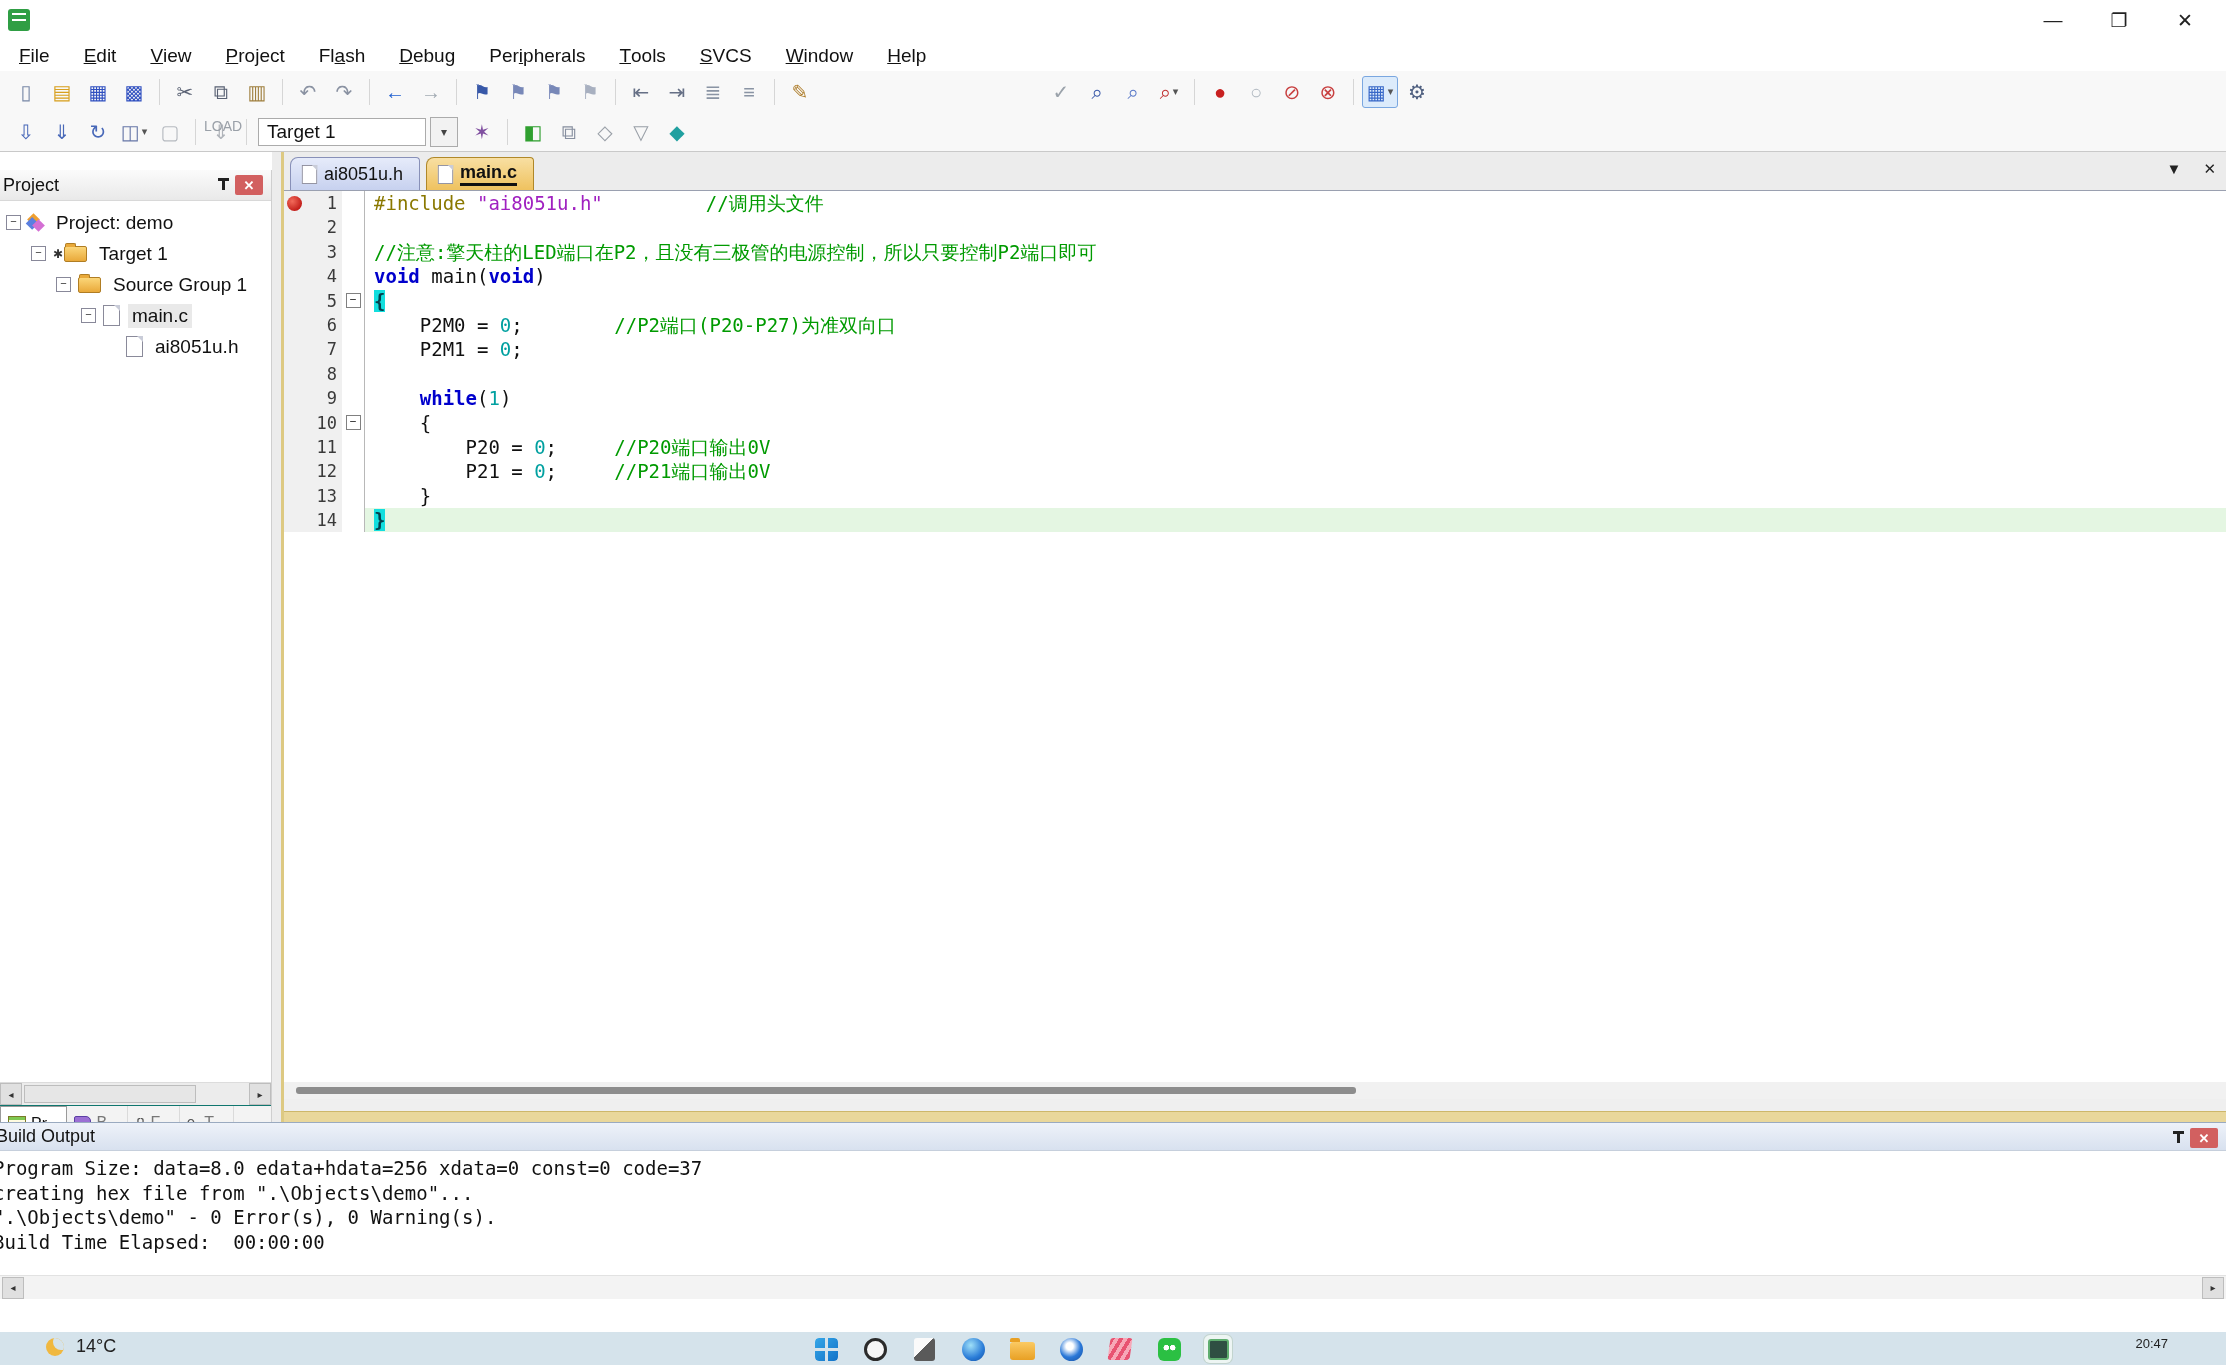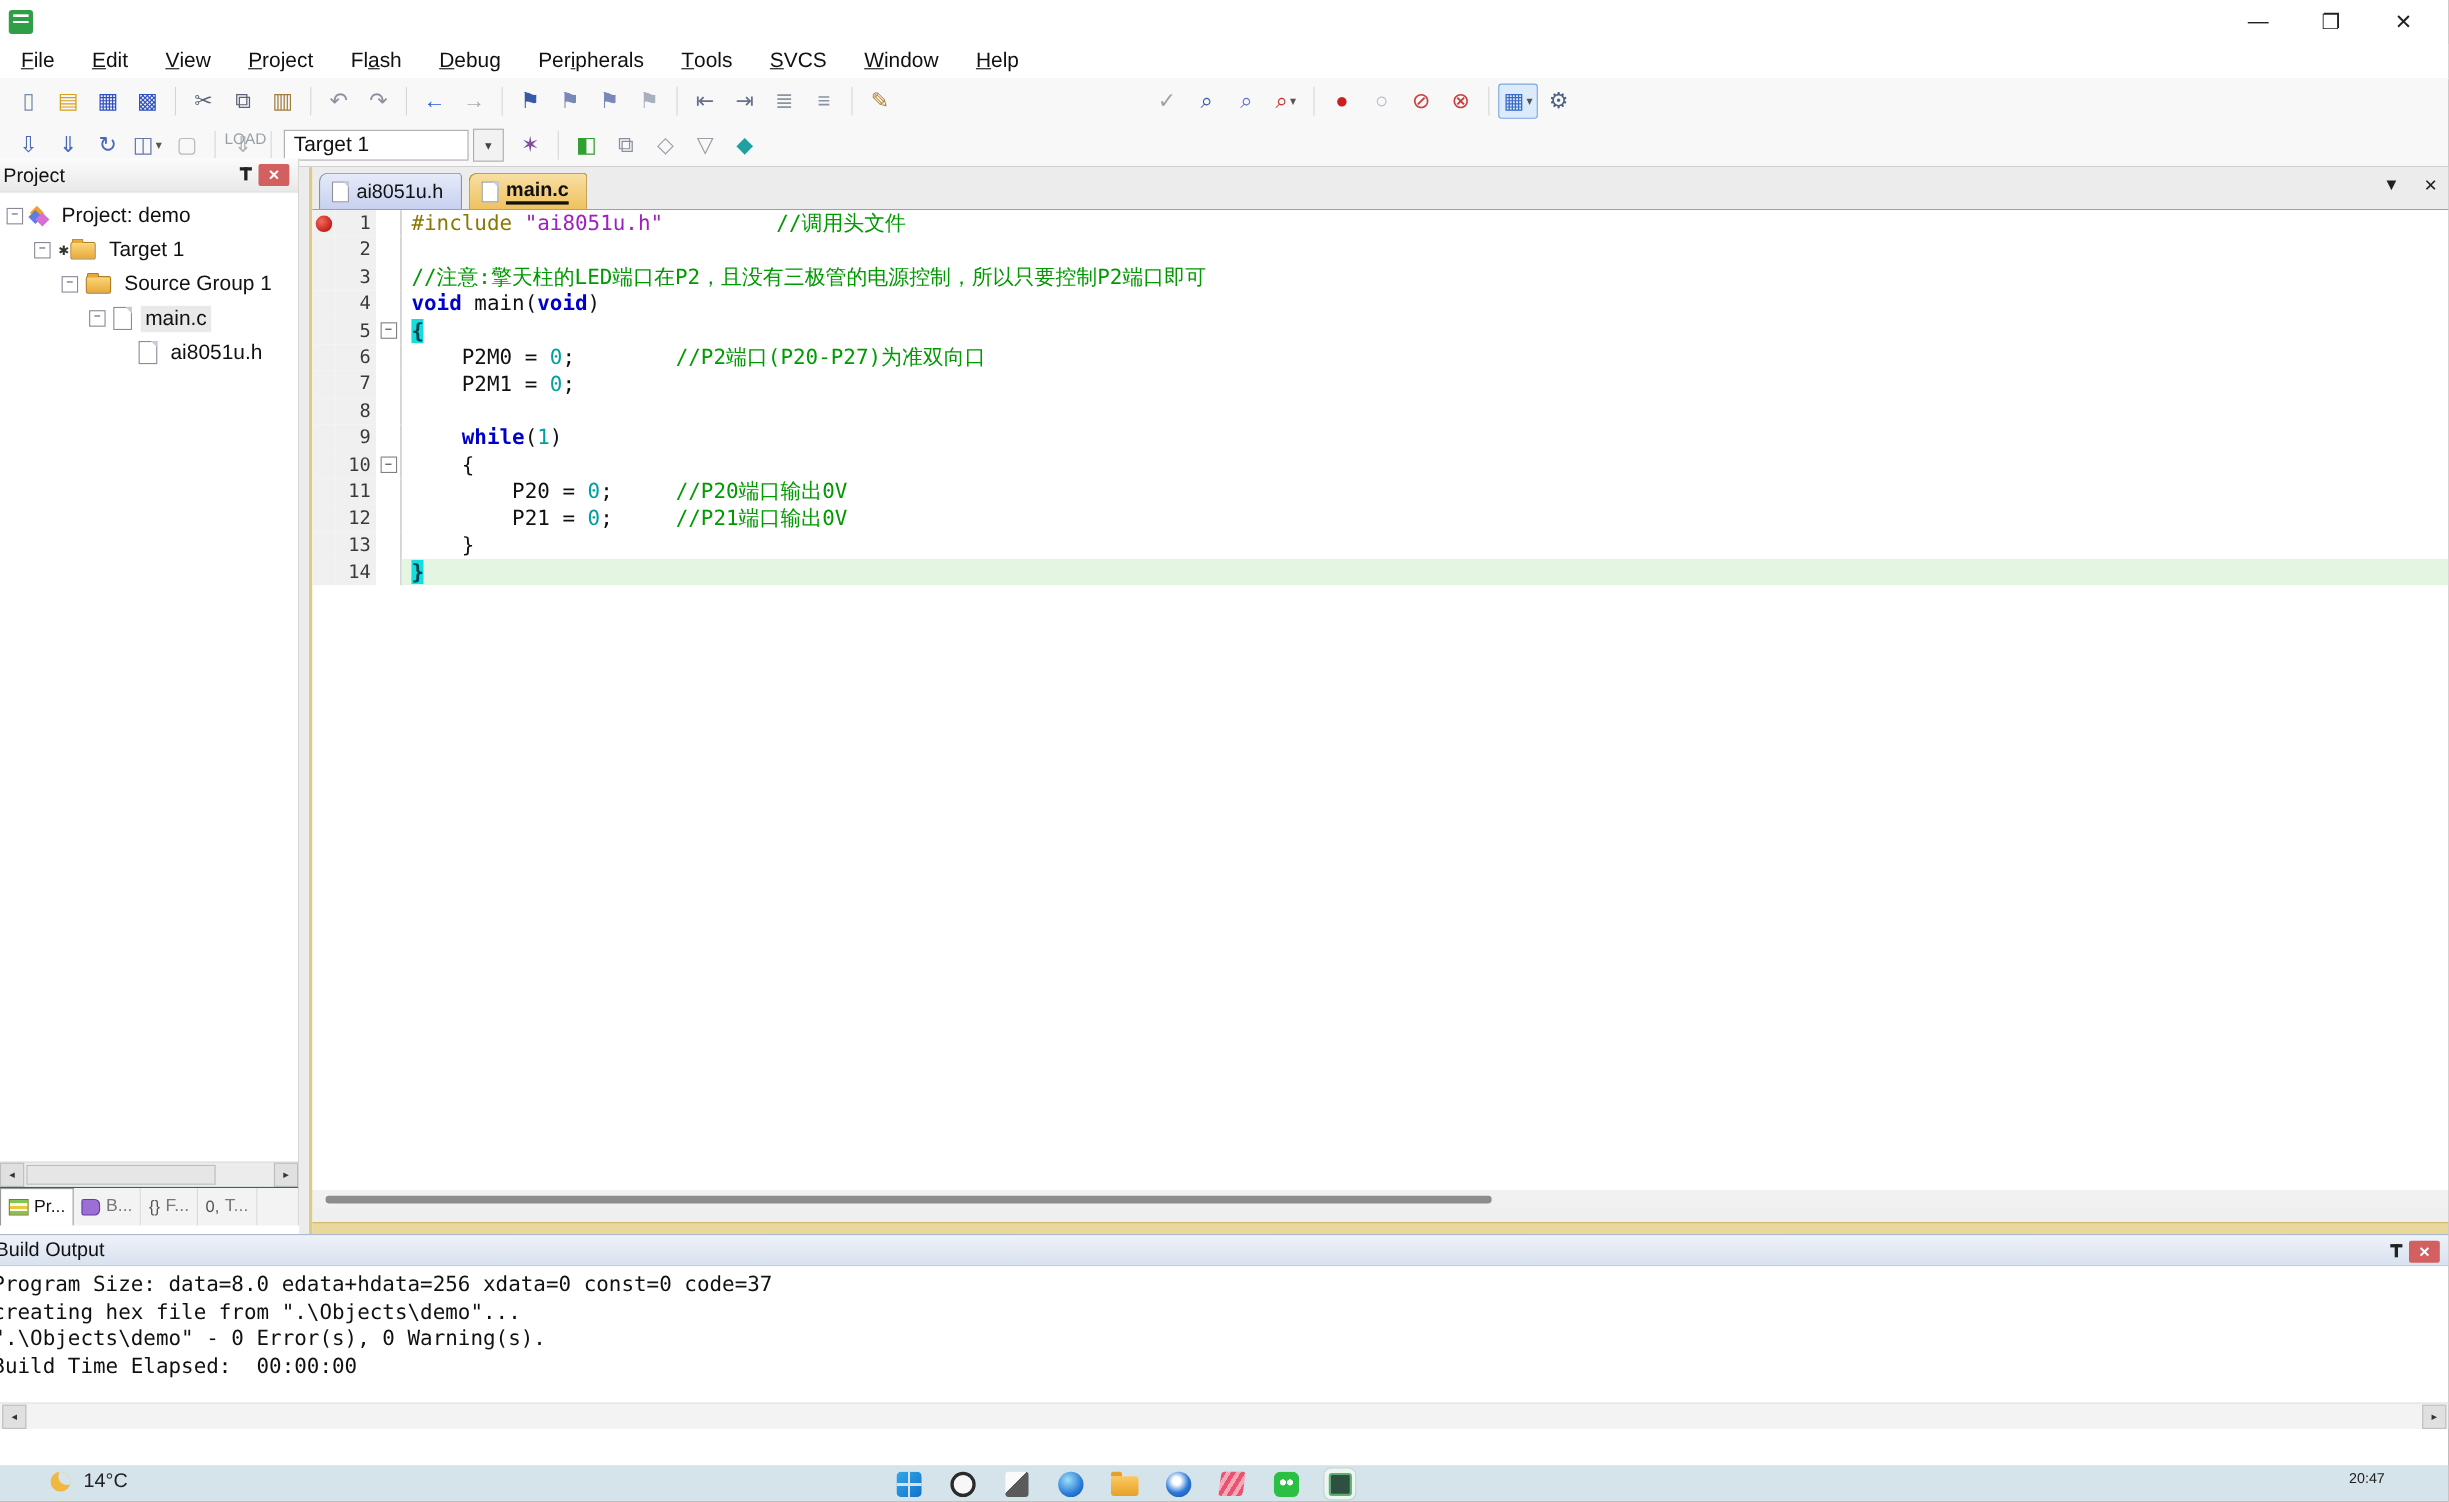--- a/index.html
+++ b/index.html
@@ -27,21 +27,21 @@
   .tlabel{font-size:14px;color:#9aa0a8;position:absolute;top:1px;left:0;right:0;text-align:center;}
   .tdd{font-size:11px;color:#555;margin-left:2px;}
   .tactive{background:#dcebfb;border:1px solid #7aa7e0;}
   .tsep{width:1px;height:26px;background:#d6d6d6;margin:0 7px;flex:none;}
   .tgap{width:225px;flex:none;}
   .combo{width:168px;height:28px;background:#fff;border:1px solid #ababab;display:flex;align-items:center;
          font-size:19px;padding-left:8px;box-sizing:border-box;margin:0 4px;flex:none;}
   .combo-dd{width:26px;height:28px;border:1px solid #ababab;background:#f2f2f2;display:flex;align-items:center;
             justify-content:center;font-size:12px;color:#444;margin-right:6px;flex:none;}
   
-  .project-panel{position:absolute;left:0;top:144px;width:272px;height:970px;background:#fff;border-right:1px solid #cfcfcf;
+  .project-panel{position:absolute;left:0;top:170px;width:272px;height:970px;background:#fff;border-right:1px solid #cfcfcf;
                  display:flex;flex-direction:column;box-sizing:border-box;justify-content:flex-end;}
   .panel-header{height:30px;background:linear-gradient(#fbfbfb,#e9e9e9);border-bottom:1px solid #d8d8d8;
                 display:flex;align-items:center;font-size:18px;padding-left:3px;position:relative;}
   .pin-icon{position:absolute;right:46px;top:8px;width:3px;height:12px;background:#222;}
   .pin-icon::before{content:"";position:absolute;left:-4px;top:0;width:11px;height:3px;background:#222;}
   .panel-close{position:absolute;right:8px;top:5px;width:28px;height:20px;background:#d26060;color:#fff;
                border-radius:2px;display:flex;align-items:center;justify-content:center;font-size:13px;font-weight:bold;}
   .tree{flex:1;overflow:hidden;padding-top:6px;}
   .tree-row{display:flex;align-items:center;height:31px;font-size:19px;white-space:nowrap;}
   .expander{width:13px;height:13px;border:1px solid #889;background:#fff;font-size:11px;line-height:11px;

